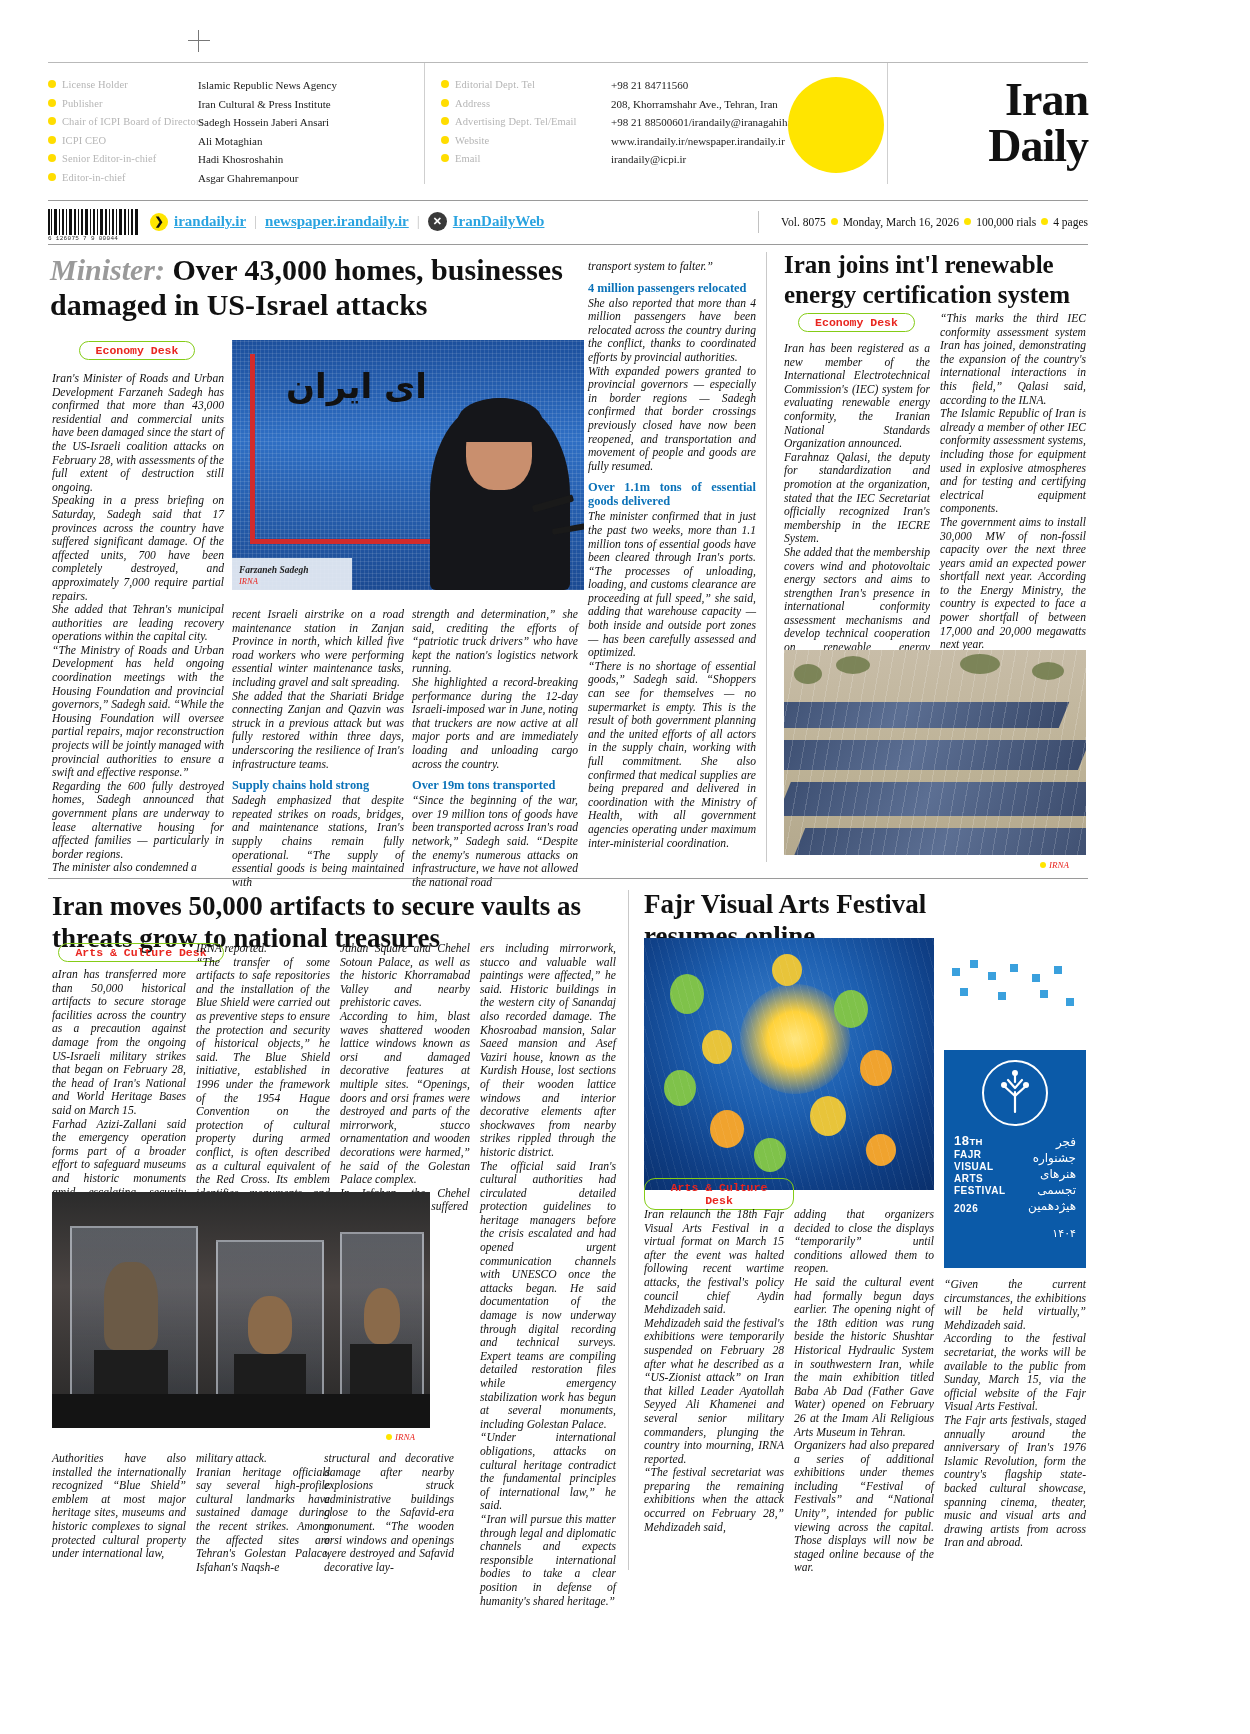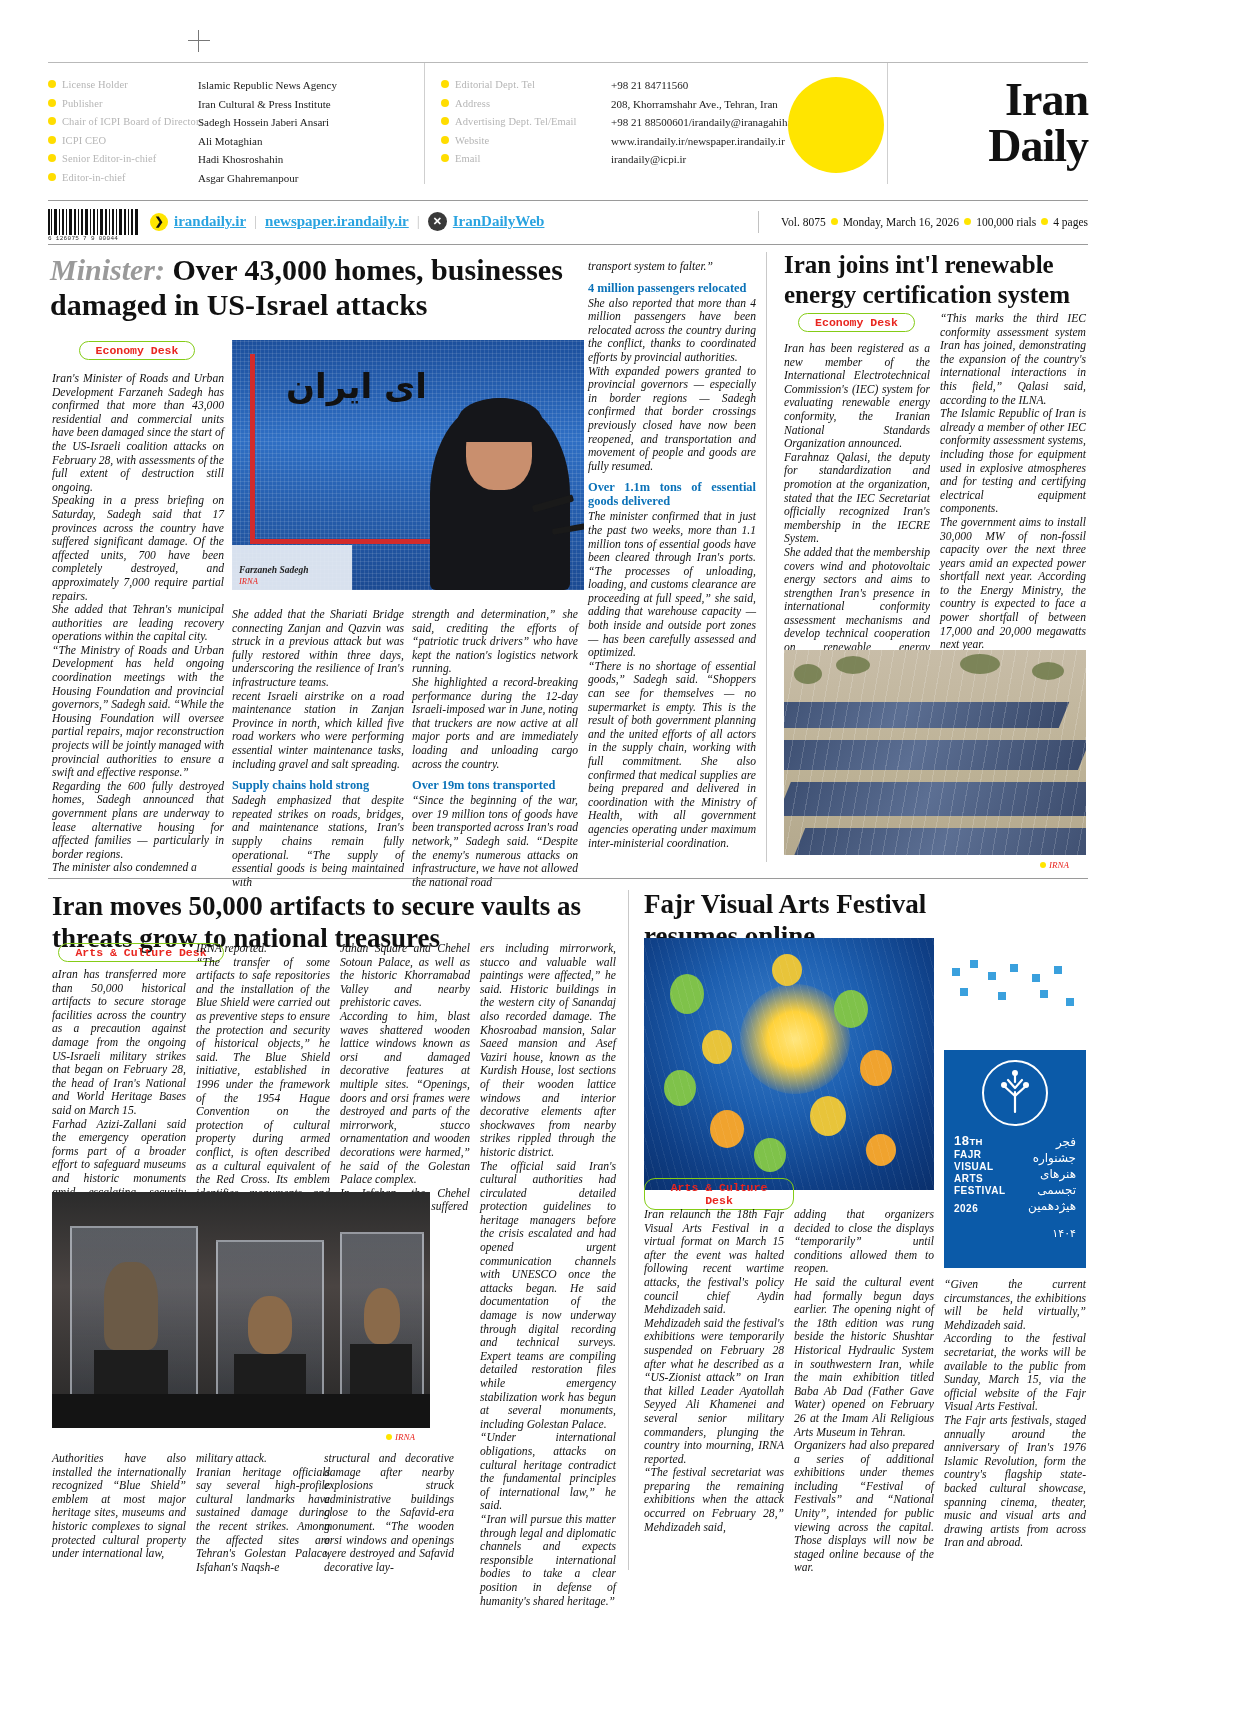--- a/index.html
+++ b/index.html
@@ -82,21 +82,21 @@
          color:#111; font-family:"Liberation Serif", serif; }
   .col p { margin:0; text-indent:0;font-style:italic; }
   .sub-blue { color:#0b72b8; font-weight:bold; font-size:12.4px; line-height:14px;
               margin-top:7px; margin-bottom:2px; }
 
   
   .photo { position:absolute; overflow:hidden; }
   .credit { position:absolute; font-size:9px; font-style:italic; color:#e8251f; }
   .credit .ydot { width:6px; height:6px; border-radius:50%; background:#ffe500;
                   display:inline-block; margin-right:3px; }
-  .cap-box { position:absolute; background:rgba(232,238,245,.92); padding:20px 7px 4px 7px; }
+  .cap-box { position:absolute; background:rgba(232,238,245,.92); padding:7px 7px 4px 7px; }
   .cap-name { font-size:9.5px; font-style:italic; font-weight:bold; color:#222; line-height:11px; }
   .cap-src { font-size:8.5px; font-style:italic; color:#e8251f; line-height:10px; }
 
   
   .p1 { background:linear-gradient(180deg,#1c4f9c 0%, #2f6fc4 40%, #1b4a92 100%); }
   .p1 .grid { position:absolute; inset:0;
       background-image:repeating-linear-gradient(0deg, rgba(255,255,255,.10) 0 1px, transparent 1px 4px),
                        repeating-linear-gradient(90deg, rgba(255,255,255,.10) 0 1px, transparent 1px 4px); }
   .p1 .redline { position:absolute; border:5px solid #d22b2b; border-top:none; border-right:none; }
   .p1 .persian { position:absolute; color:#111; font-weight:bold; font-size:34px;
@@ -343,22 +343,22 @@
   <div class="col" style="left:52px; top:372px; width:172px;">
     <p>Iran's Minister of Roads and Urban Development Farzaneh Sadegh has confirmed that more than 43,000 residential and commercial units have been damaged since the start of the US-Israeli coalition attacks on February 28, with assessments of the full extent of destruction still ongoing.</p>
     <p>Speaking in a press briefing on Saturday, Sadegh said that 17 provinces across the country have suffered significant damage. Of the affected units, 700 have been completely destroyed, and approximately 7,000 require partial repairs.</p>
     <p>She added that Tehran's municipal authorities are leading recovery operations within the capital city.</p>
     <p>“The Ministry of Roads and Urban Development has held ongoing coordination meetings with the Housing Foundation and provincial governors,” Sadegh said. “While the Housing Foundation will oversee partial repairs, major reconstruction projects will be jointly managed with provincial authorities to ensure a swift and effective response.”</p>
     <p>Regarding the 600 fully destroyed homes, Sadegh announced that government plans are underway to lease alternative housing for affected families — particularly in border regions.</p>
     <p>The minister also condemned a</p>
   </div>
 
   <div class="col" style="left:232px; top:608px; width:172px;">
+    <p>recent Israeli airstrike on a road maintenance station in Zanjan Province in north, which killed five road workers who were performing essential winter maintenance tasks, including gravel and salt spreading.</p>
     <p>She added that the Shariati Bridge connecting Zanjan and Qazvin was struck in a previous attack but was fully restored within three days, underscoring the resilience of Iran's infrastructure teams.</p>
-    <p>recent Israeli airstrike on a road maintenance station in Zanjan Province in north, which killed five road workers who were performing essential winter maintenance tasks, including gravel and salt spreading.</p>
     <div class="sub-blue">Supply chains hold strong</div>
     <p>Sadegh emphasized that despite repeated strikes on roads, bridges, and maintenance stations, Iran's supply chains remain fully operational. “The supply of essential goods is being maintained with</p>
   </div>
 
   <div class="col" style="left:412px; top:608px; width:166px;">
     <p>strength and determination,” she said, crediting the efforts of “patriotic truck drivers” who have kept the nation's logistics network running.</p>
     <p>She highlighted a record-breaking performance during the 12-day Israeli-imposed war in June, noting that truckers are now active at all major ports and are immediately loading and unloading cargo across the country.</p>
     <div class="sub-blue">Over 19m tons transported</div>
     <p>“Since the beginning of the war, over 19 million tons of goods have been transported across Iran's road network,” Sadegh said. “Despite the enemy's numerous attacks on infrastructure, we have not allowed the national road</p>
   </div>

